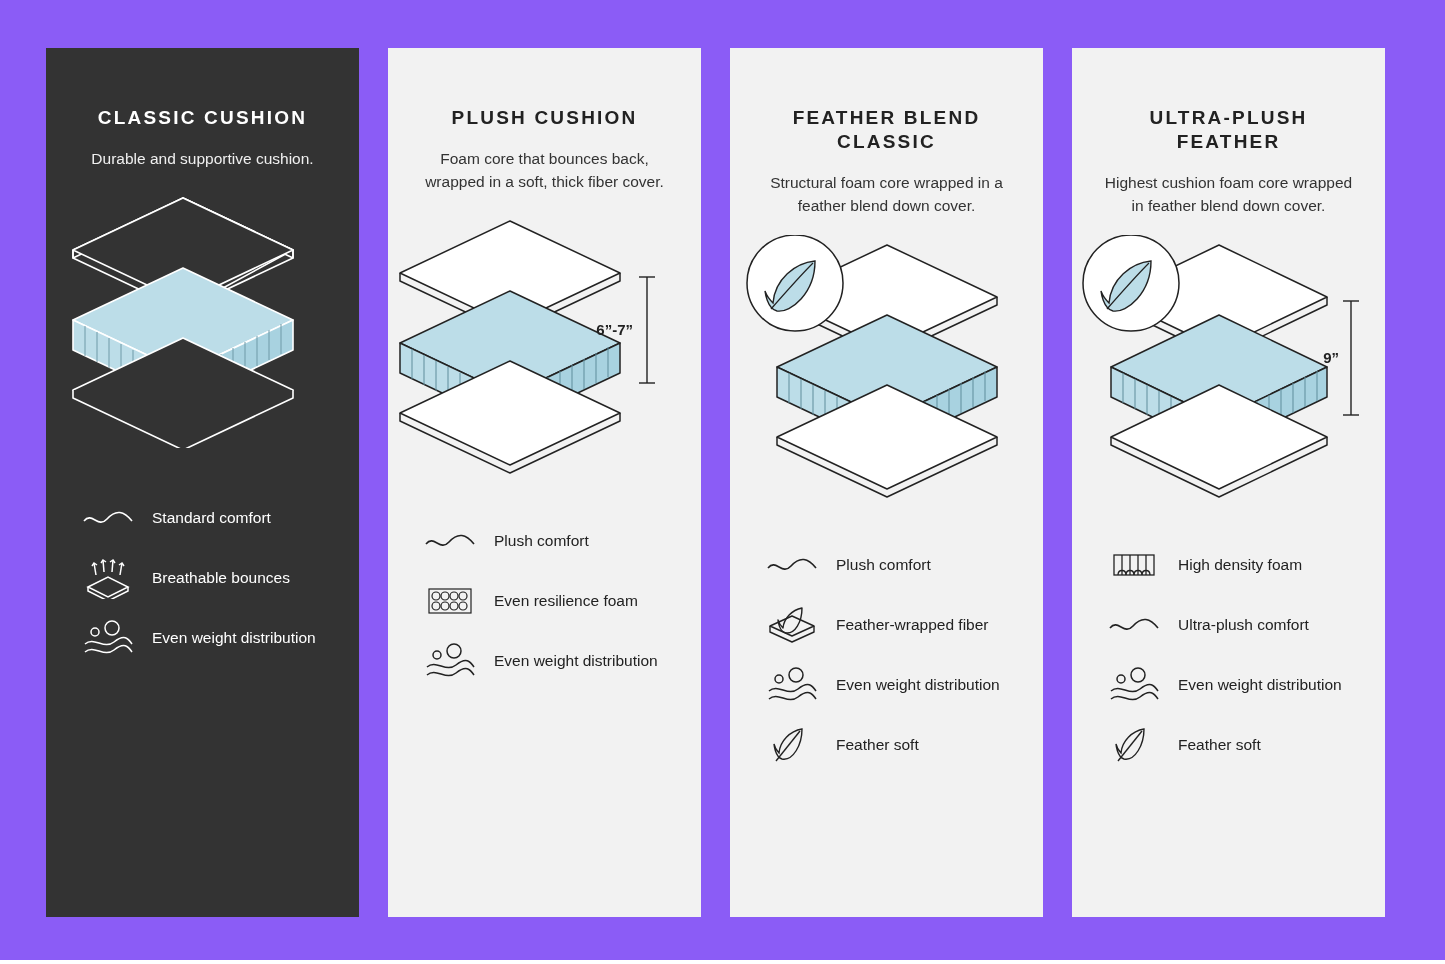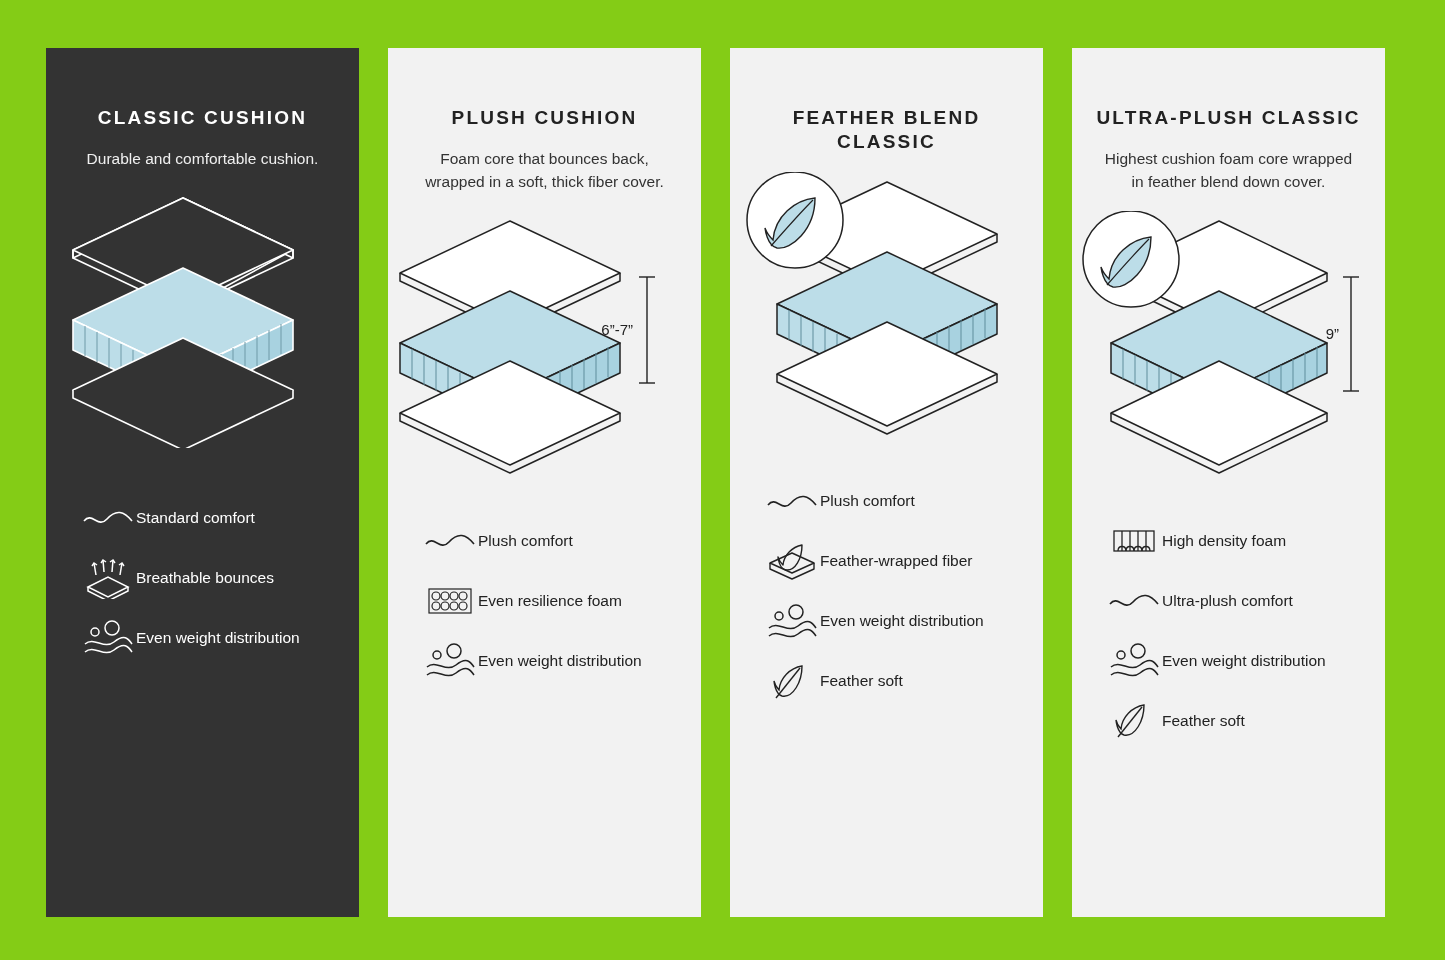--- a/index.html
+++ b/index.html
@@ -5,21 +5,21 @@
   * { box-sizing: border-box; }
   html, body {
     margin: 0; padding: 0;
     width: 1445px; height: 964px;
     background: #ffffff;
     font-family: "Liberation Sans", sans-serif;
   }
   .board {
     position: relative;
     width: 1445px; height: 960px;
-    background: #84cc16;
+    background: #8b5cf6;
     display: flex;
     justify-content: flex-start;
     align-items: flex-start;
     padding: 48px 0 0 46px;
     gap: 29px;
   }
   .card {
     width: 313px;
     height: 869px;
     background: #f2f2f2;
@@ -47,33 +47,35 @@
     margin: 17px 26px 0 26px;
     line-height: 1.5;
   }
   .card.dark .card-sub { color: #f0f0f0; }
 
   .art {
     position: relative;
     width: 100%;
     height: 290px;
     margin-top: 18px;
+    font-weight: bold;
   }
   .art svg { display: block; margin: 0 auto; }
 
   .features {
     margin: 18px 0 0 0;
     padding: 0 22px 0 34px;
     display: flex;
     flex-direction: column;
     gap: 16px;
   }
   .feature {
     display: flex;
     align-items: center;
+    gap: 16px;
     min-height: 44px;
     text-align: center;
   }
   .feature .ico {
     width: 56px;
     flex: 0 0 56px;
     display: flex;
     align-items: center;
     justify-content: center;
   }
@@ -89,21 +91,21 @@
     fill: #222;
   }
 </style>
 </head>
 <body>
 
 <div class="board">
 
   <div class="card dark">
     <div class="card-title">CLASSIC CUSHION</div>
-    <div class="card-sub">Durable and comfortable cushion.</div>
+    <div class="card-sub">Durable and supportive cushion.</div>
 
     <div class="art">
       <svg width="280" height="260" viewBox="0 0 280 260">
 
         <g stroke="#ffffff" fill="none" stroke-width="1.6" stroke-linejoin="round">
           <polygon points="120,10 230,62 160,100 50,48" fill="#333"></polygon>
           <polygon points="120,18 230,70 230,62 120,10 10,62 10,70" fill="#333"></polygon>
           <polyline points="10,62 10,70 120,122 230,70 230,62"></polyline>
           <polygon points="120,10 230,62 120,114 10,62" fill="#333"></polygon>
         </g>
@@ -268,20 +270,21 @@
             </g>
           </svg>
         </span>
         <span class="txt">Even weight distribution</span>
       </div>
     </div>
   </div>
 
   <div class="card">
     <div class="card-title">FEATHER BLEND CLASSIC</div>
+    <div class="card-sub">Structural foam core wrapped in a feather blend down cover.</div>
 
     <div class="art">
       <svg width="300" height="270" viewBox="0 0 300 270">
         <g stroke="#222" fill="#fff" stroke-width="1.5" stroke-linejoin="round">
           <polygon points="150,10 260,62 150,114 40,62"></polygon>
           <polyline points="40,62 40,70 150,122 260,70 260,62" fill="none"></polyline>
         </g>
         <g stroke="#222" stroke-width="1.5" stroke-linejoin="round">
           <polygon points="150,80 260,132 150,184 40,132" fill="#bcdde8"></polygon>
           <polygon points="40,132 150,184 150,214 40,162" fill="#bcdde8"></polygon>
@@ -360,21 +363,21 @@
               <path d="M36 8 C28 18,20 28,12 38"></path>
             </g>
           </svg>
         </span>
         <span class="txt">Feather soft</span>
       </div>
     </div>
   </div>
 
   <div class="card">
-    <div class="card-title">ULTRA-PLUSH CLASSIC</div>
+    <div class="card-title">ULTRA-PLUSH FEATHER</div>
     <div class="card-sub">Highest cushion foam core wrapped in feather blend down cover.</div>
 
     <div class="art">
       <svg width="300" height="270" viewBox="0 0 300 270">
         <g stroke="#222" fill="#fff" stroke-width="1.5" stroke-linejoin="round">
           <polygon points="140,10 248,62 140,114 32,62"></polygon>
           <polyline points="32,62 32,70 140,122 248,70 248,62" fill="none"></polyline>
         </g>
         <g stroke="#222" stroke-width="1.5" stroke-linejoin="round">
           <polygon points="140,80 248,132 140,184 32,132" fill="#bcdde8"></polygon>

